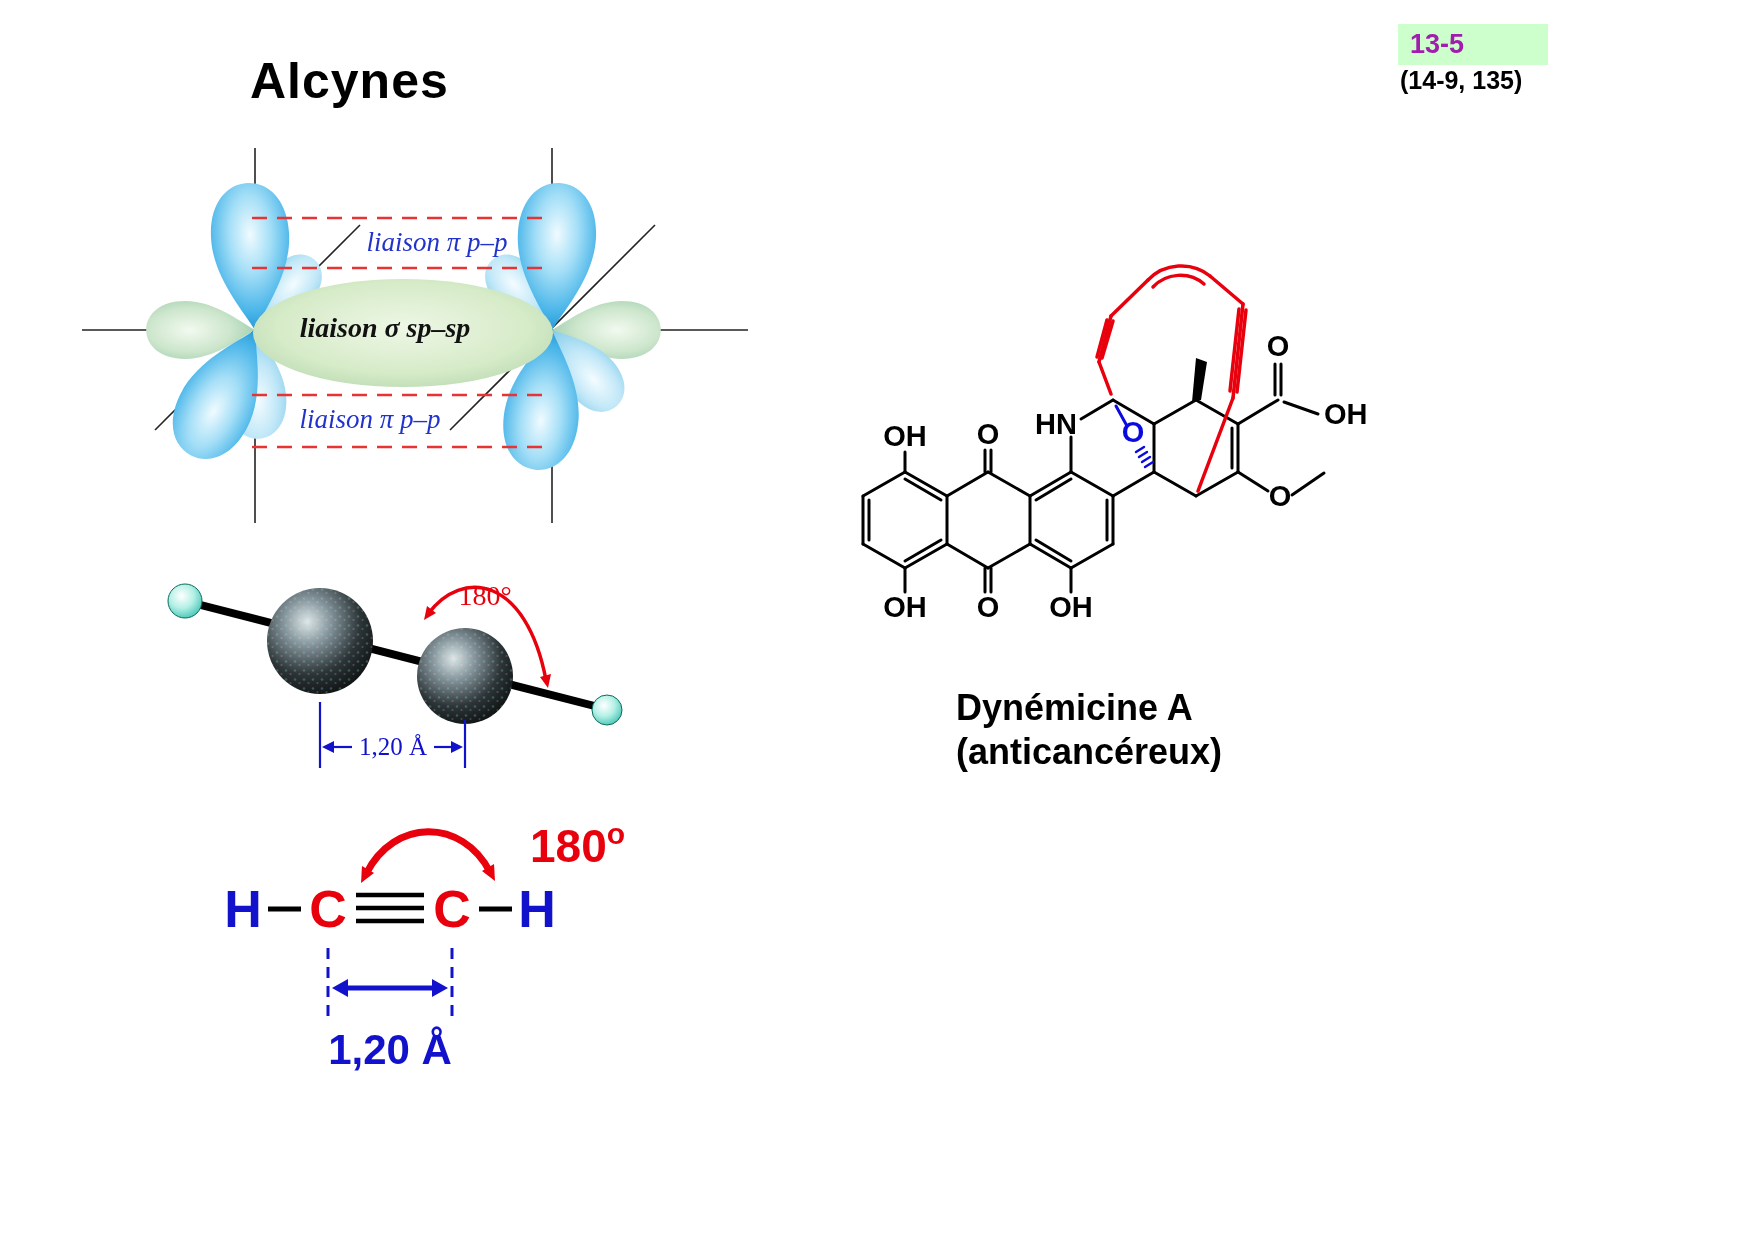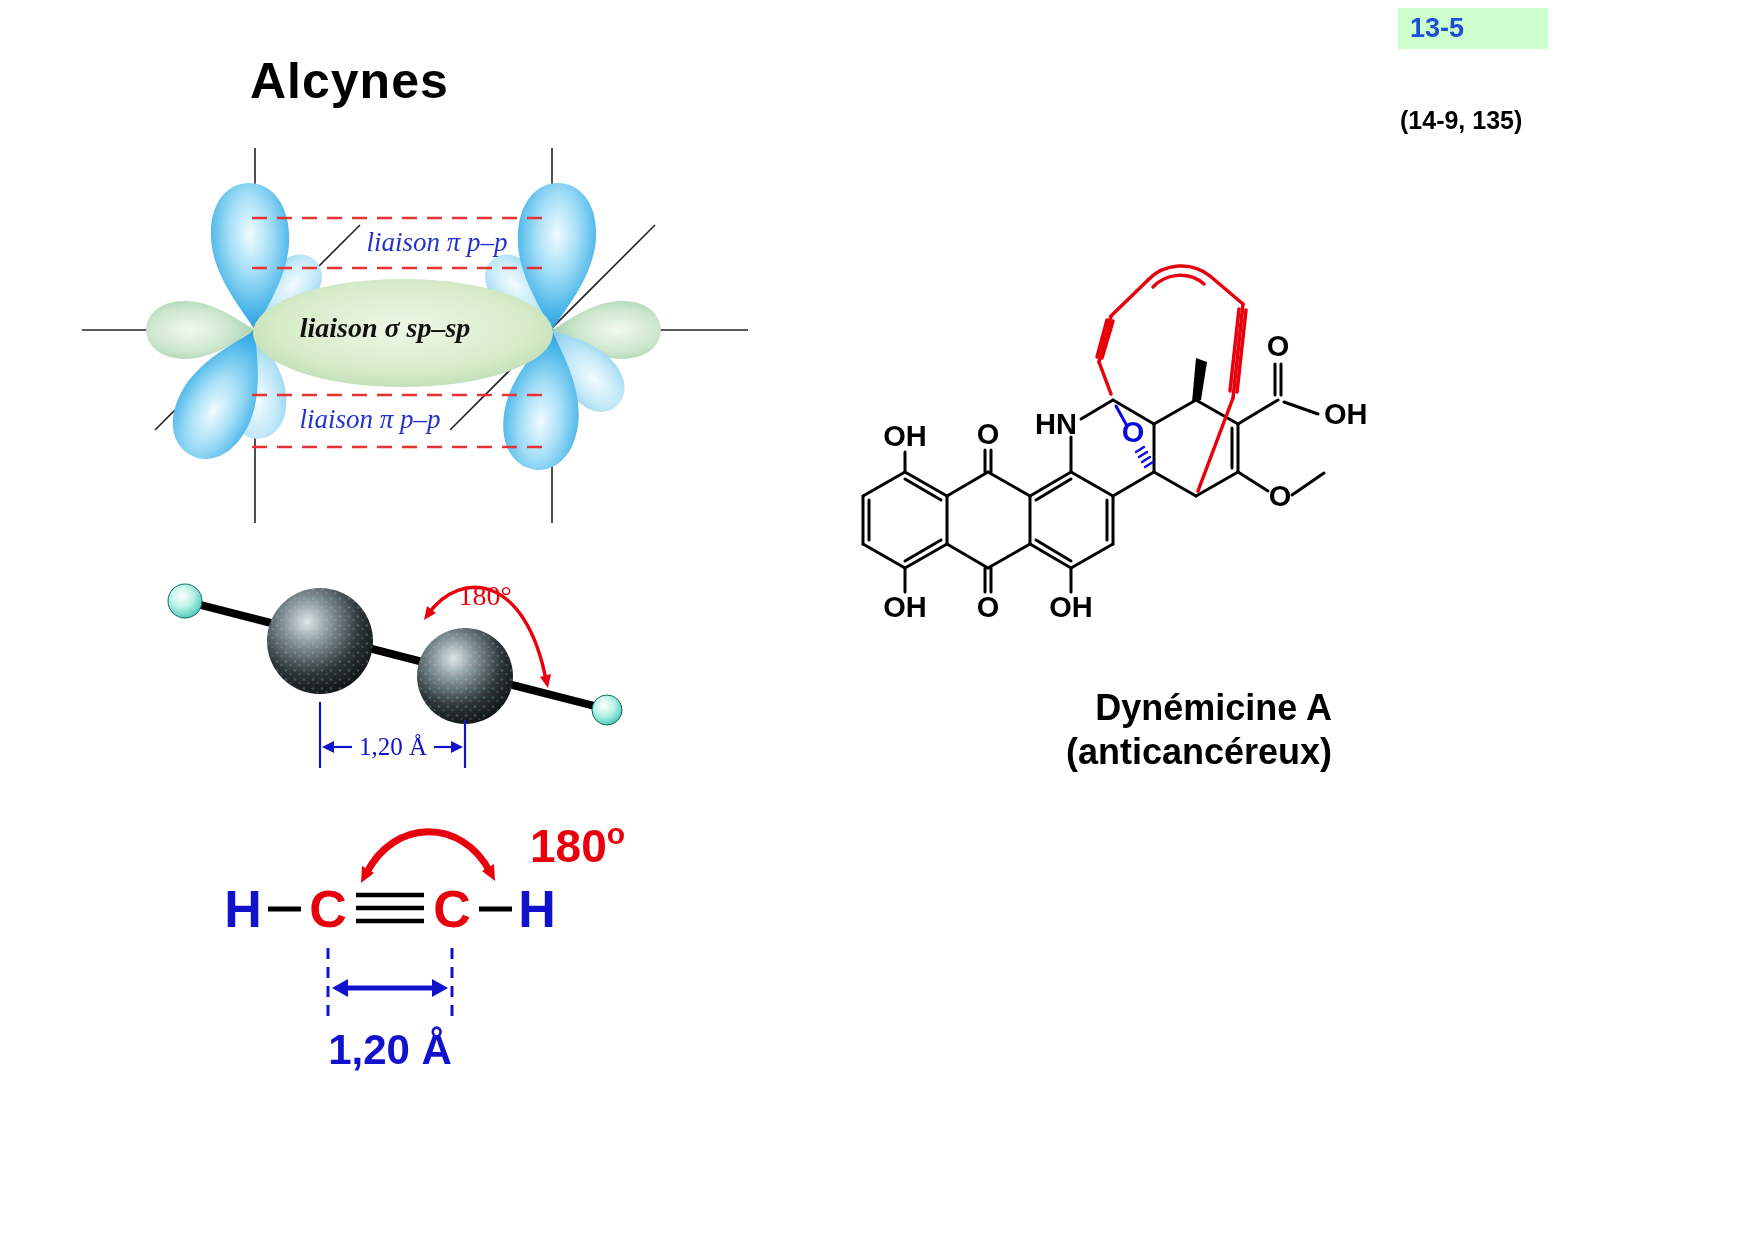--- a/index.html
+++ b/index.html
@@ -1,23 +1,23 @@
 <!DOCTYPE html>
 <html><head>
 <meta charset="utf-8">
 <style>
   html,body{margin:0;padding:0;background:#fff;}
   #slide{position:relative;width:1754px;height:1241px;background:#ffffff;overflow:hidden;
          font-family:"Liberation Sans",sans-serif;color:#000;}
   .abs{position:absolute;}
   #title{left:250px;top:52px;width:330px;text-align:left;font-size:50px;font-weight:bold;letter-spacing:1px;}
-  #badge{left:1398px;top:8px;width:130px;background:#ccffcc;color:#1d4ed8;font-weight:bold;
+  #badge{left:1398px;top:24px;width:130px;background:#ccffcc;color:#a21caf;font-weight:bold;
          font-size:27px;padding:5px 8px 5px 12px;}
-  #badge-note{left:1400px;top:66px;font-weight:bold;font-size:25px;margin-top:40px;}
-  #mol-caption{left:912px;top:686px;width:420px;text-align:right;font-weight:bold;font-size:36px;line-height:1.22;}
+  #badge-note{left:1400px;top:66px;font-weight:bold;font-size:25px;}
+  #mol-caption{left:956px;top:686px;width:420px;text-align:left;font-weight:bold;font-size:36px;line-height:1.22;}
 </style>
 </head>
 <body>
 
 <div id="slide">
 
   <div class="abs" id="title">Alcynes</div>
   <div class="abs" id="badge">13-5</div>
   <div class="abs" id="badge-note">(14-9, 135)</div>
 

